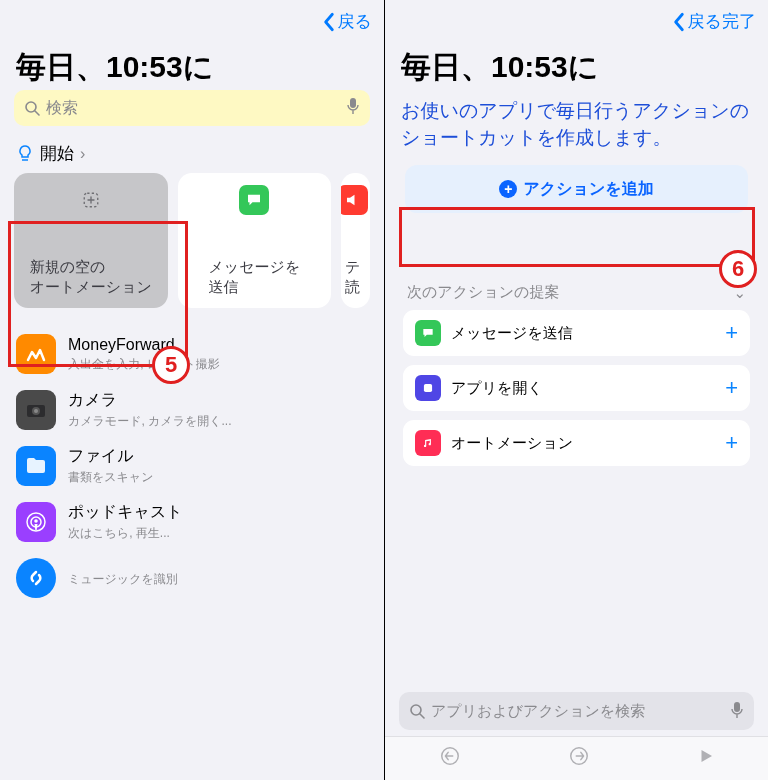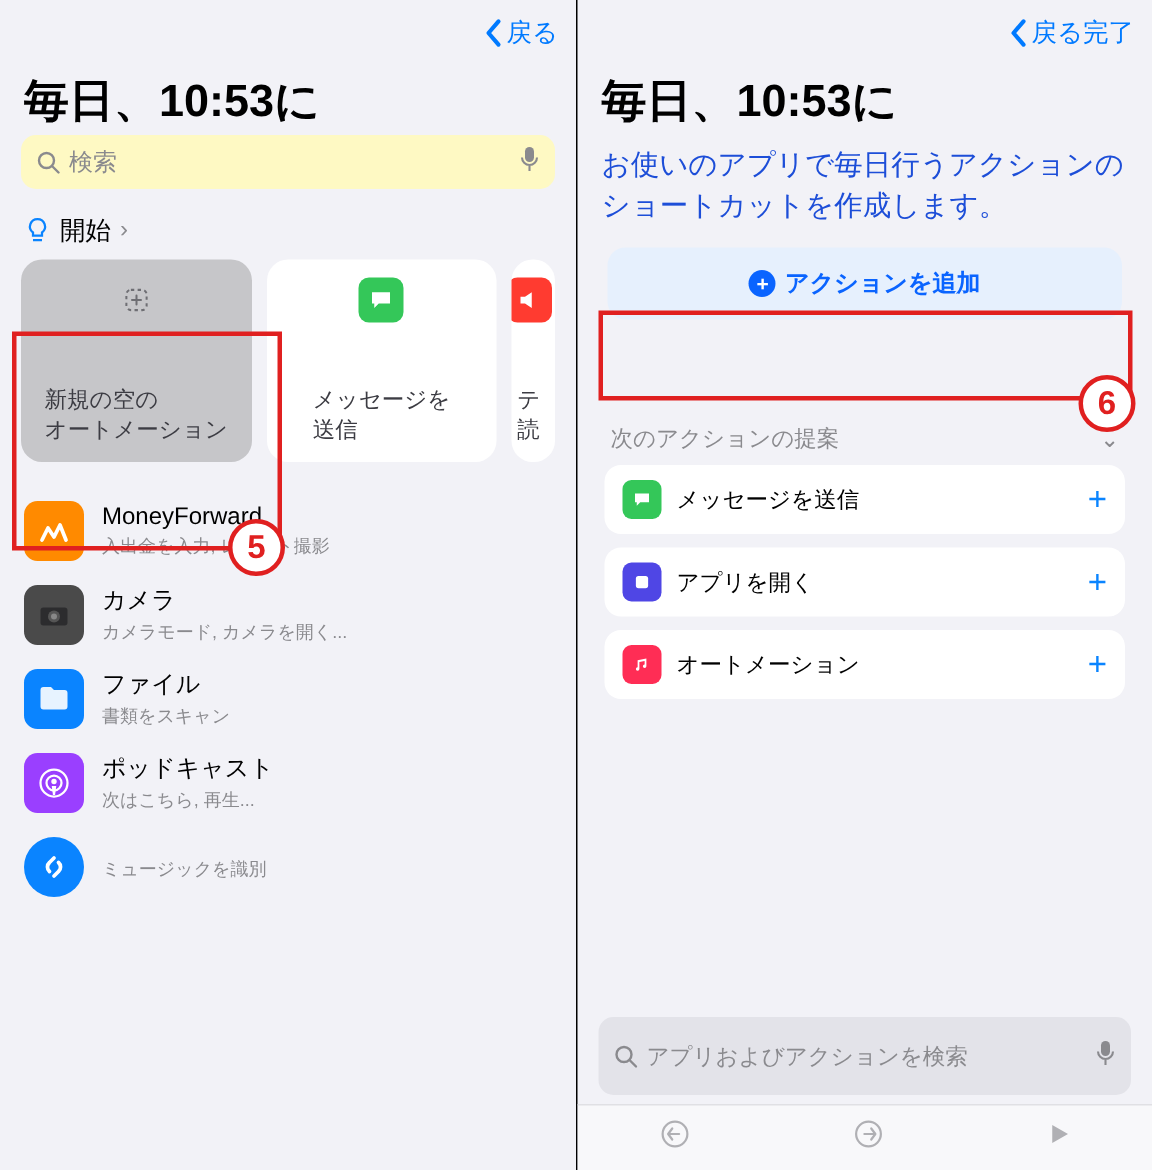--- a/index.html
+++ b/index.html
@@ -157,21 +157,21 @@
   .sic.msg { background: #34c759; }
   .sic.app { background: #4f46e5; }
   .sic.music { background: #ff2d55; }
   .sic svg { width: 14px; height: 14px; }
   .bottom-search {
     position: absolute;
     bottom: 50px;
     left: 14px; right: 14px;
     background: #e3e3e9;
     border-radius: 10px;
-    height: 52px;
+    height: 38px;
     display: flex; align-items: center; padding: 0 10px;
     color: #8a8a8e; font-size: 15px; gap: 6px;
   }
   .bottom-bar {
     position: absolute;
     bottom: 0; left: 0; right: 0;
     background: #f8f8fa;
     height: 44px;
     display: flex;
     justify-content: space-around;

